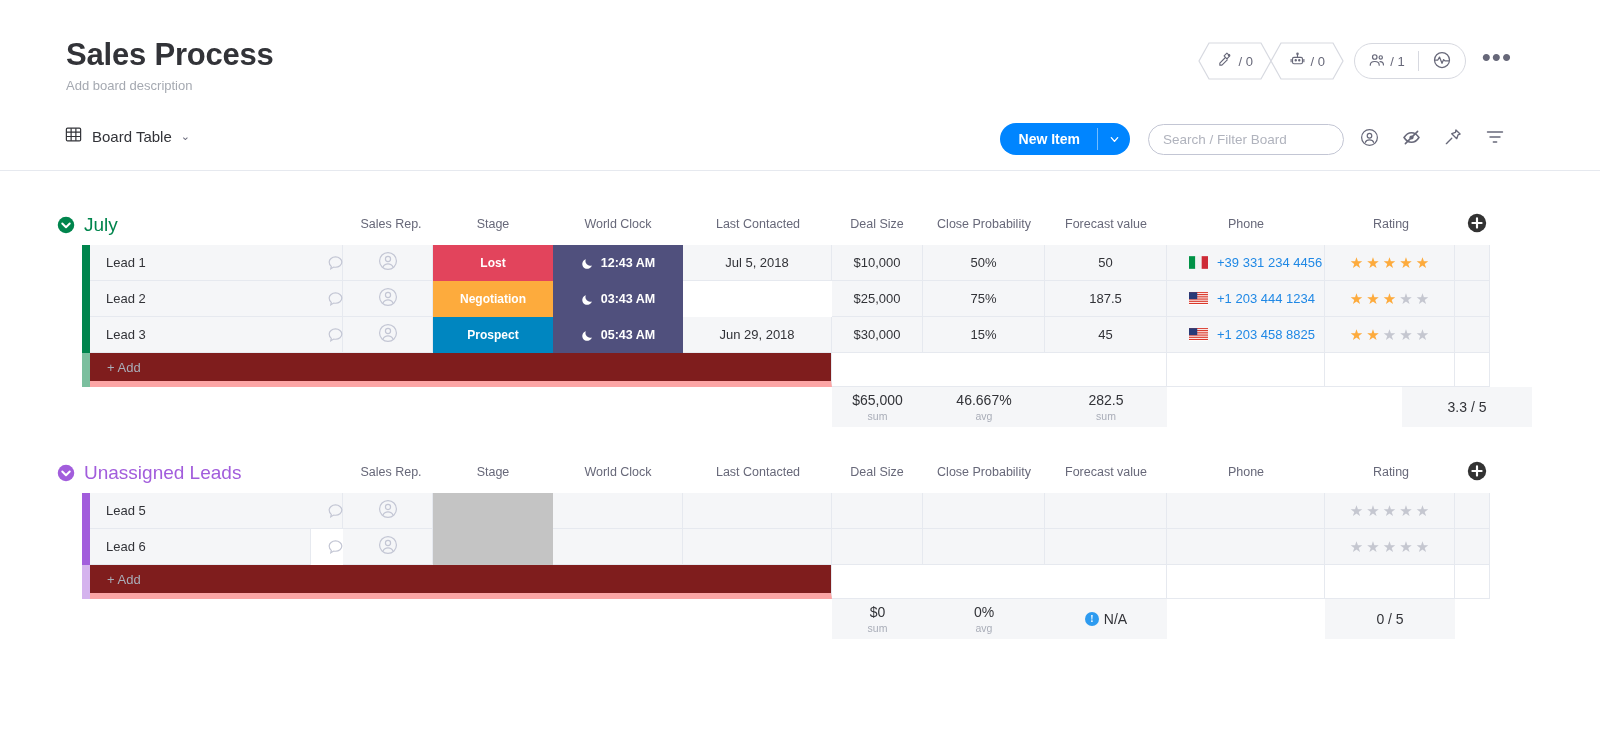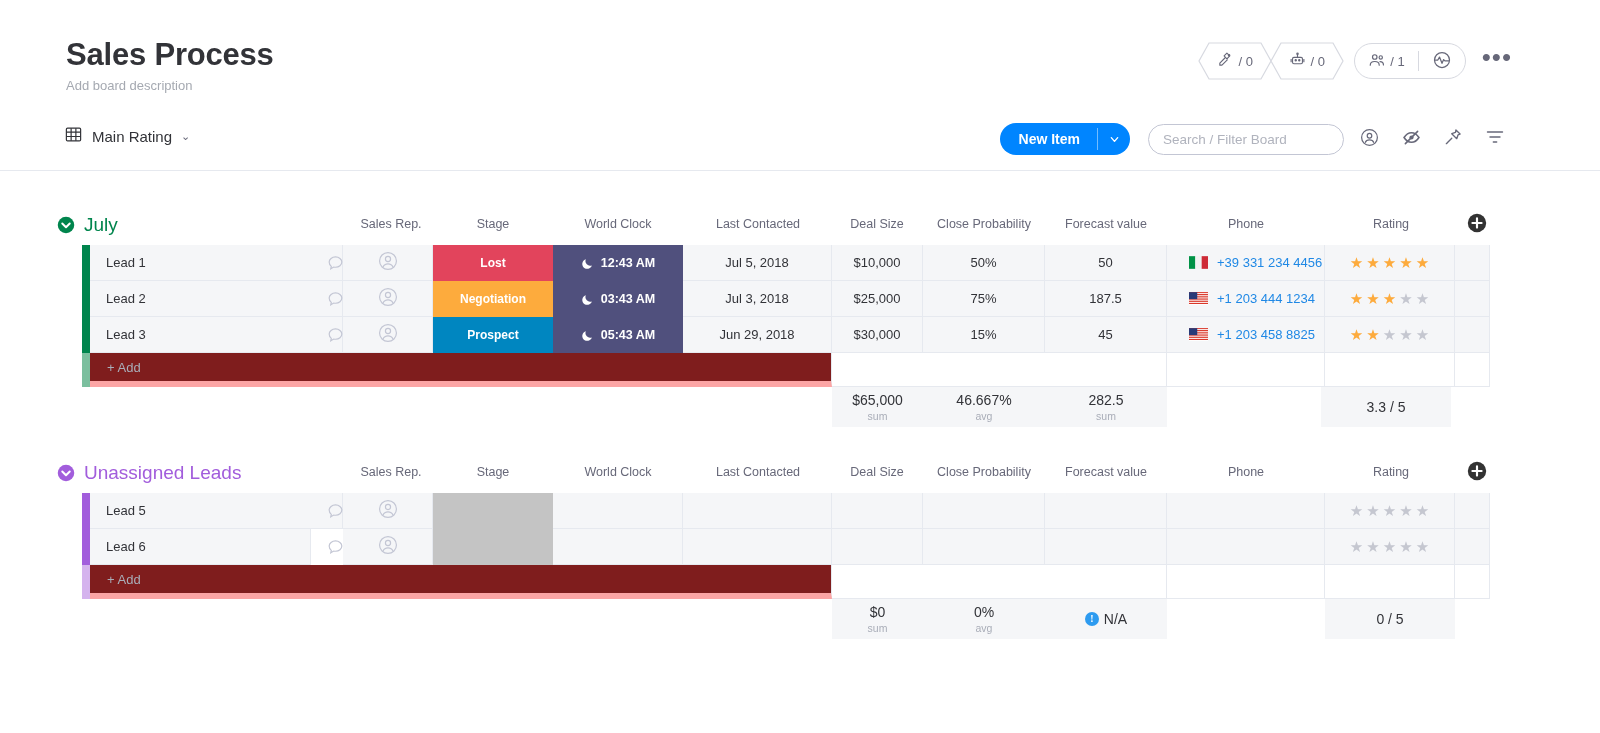--- a/index.html
+++ b/index.html
@@ -259,21 +259,21 @@
   </div>
 
   <div class="toolbar">
     <div class="view-tab">
       <span>
         <svg width="19" height="19" viewBox="0 0 24 24" fill="none" stroke="#323338" stroke-width="1.5">
           <rect x="3" y="4" width="18" height="16" rx="1.5"></rect>
             <path d="M3 9h18M3 14.5h18M9 4v16M15 4v16"></path>
         </svg>
       </span>
-      <span class="vlabel">Main Rating</span>
+      <span class="vlabel">Board Table</span>
       <span class="chev">⌄</span>
     </div>
   </div>
 
   <div class="toolbar-right">
     <div class="new-item">
       <div class="ni-label">New Item</div>
       <div class="ni-sep"></div>
       <div class="ni-arrow">
         <svg width="11" height="11" viewBox="0 0 24 24" fill="none" stroke="#fff" stroke-width="3" stroke-linecap="round" stroke-linejoin="round">
@@ -407,21 +407,20 @@
                 <path d="M6.6 18.6c.9-2.3 2.9-3.5 5.4-3.5s4.5 1.2 5.4 3.5"></path>
               </svg></span>
           </div>
           <div class="cell colored" style="left:433px;width:120px;background:#fdab3d;">Negotiation</div>
           <div class="cell clock" style="left:553px;width:130px;">
             <svg class="moon" viewBox="0 0 24 24">
               <path d="M20 15.5A8.5 8.5 0 0 1 9 4.2 9 9 0 1 0 20 15.5z" fill="#ffffff"></path>
             </svg>
             <span>03:43 AM</span>
           </div>
-          <div class="cell plain" style="left:683px;width:149px;">Jul 3, 2018</div>
           <div class="cell plain" style="left:832px;width:91px;">$25,000</div>
           <div class="cell plain" style="left:923px;width:122px;">75%</div>
           <div class="cell plain" style="left:1045px;width:122px;">187.5</div>
           <div class="cell phone" style="left:1167px;width:158px;">
             <svg class="flag" viewBox="0 0 30 20">
               <rect width="30" height="20" fill="#fff"></rect>
               <rect y="0" width="30" height="1.45" fill="#d62718"></rect>
               <rect y="2.85" width="30" height="1.45" fill="#d62718"></rect>
               <rect y="5.7" width="30" height="1.45" fill="#d62718"></rect>
               <rect y="8.55" width="30" height="1.45" fill="#d62718"></rect>
@@ -508,21 +507,21 @@
             <span class="lbl">sum</span>
           </div>
           <div class="sumcell" style="left:923px;width:122px">
             <span class="v">46.667%</span>
             <span class="lbl">avg</span>
           </div>
           <div class="sumcell" style="left:1045px;width:122px">
             <span class="v">282.5</span>
             <span class="lbl">sum</span>
           </div>
-          <div class="sumcell" style="left:1321px;width:130px">
+          <div class="sumcell" style="left:1402px;width:130px">
             <span class="v">3.3 / 5</span>
           </div>
         </div>
       </div>
       <div style="height:26px"></div>
       <div class="group">
         <div class="grp-header">
           <div class="grp-collapse">
             <svg width="18" height="18" viewBox="0 0 24 24">
               <circle cx="12" cy="12" r="11" fill="#a25ddc"></circle>

